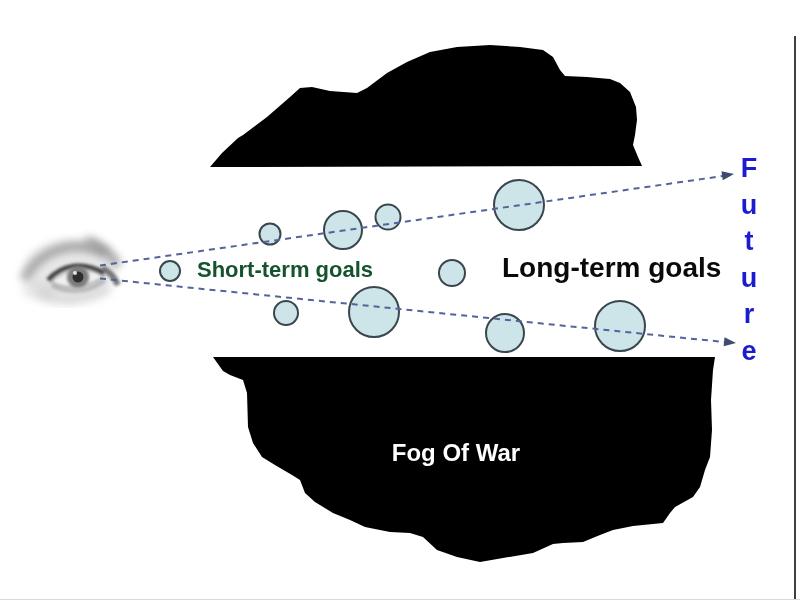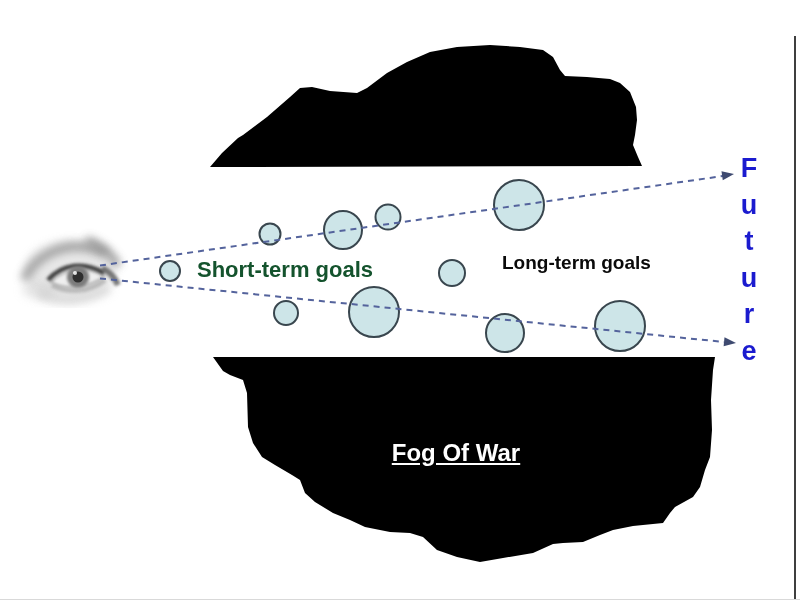--- a/index.html
+++ b/index.html
@@ -3,21 +3,21 @@
 <meta charset="utf-8">
 <style>
   html,body { margin:0; padding:0; background:#fff; }
   .slide {
     position:relative; width:800px; height:600px; background:#fff;
     overflow:hidden; font-family:"Liberation Sans", sans-serif;
   }
   .slide svg { position:absolute; left:0; top:0; }
   .label { position:absolute; font-weight:bold; white-space:nowrap; letter-spacing:0; }
   .label-short { left:197px; top:257px; font-size:22px; }
-  .label-long  { left:502px; top:252px; font-size:19px; }
+  .label-long  { left:502px; top:252px; font-size:28px; }
   .label-fog   { left:336px; top:439px; width:240px; text-align:center; font-size:24px; }
   .future-col {
     position:absolute; left:731px; top:150px; width:36px;
     display:flex; flex-direction:column; align-items:center;
   }
   .future-col span {
     display:block; height:36.5px; font-size:27px; font-weight:bold;
     line-height:36.5px; text-align:center;
   }
   .right-border { position:absolute; left:794px; top:36px; width:2px; height:564px; }
@@ -81,21 +81,21 @@
         <path d="M734,174 L722.7658418486569,180.16795676303028 L721.4802654390503,171.26024699592048 Z" fill="#3e4a70"></path>
         <line x1="100" y1="278.5" x2="724" y2="342" stroke="#54639c" stroke-width="2" stroke-dasharray="6 5"></line>
         <path d="M736,343 L723.60719915708,346.2662650332944 L724.5152771512503,337.3121936489183 Z" fill="#3e4a70"></path>
       </g>
   </svg>
 
   <div class="label label-short" style="color: #14532d;">Short-term goals</div>
 
   <div class="label label-long" style="color: rgb(10, 10, 10);">Long-term goals</div>
 
-  <div class="label label-fog" style="color: rgb(255, 255, 255); text-decoration: underline;">Fog Of War</div>
+  <div class="label label-fog" style="color: rgb(255, 255, 255);">Fog Of War</div>
 
   <div class="future-col" id="future-col">
       <span style="color: rgb(27, 27, 207);">F</span>
       <span style="color: rgb(27, 27, 207);">u</span>
       <span style="color: rgb(27, 27, 207);">t</span>
       <span style="color: rgb(27, 27, 207);">u</span>
       <span style="color: rgb(27, 27, 207);">r</span>
       <span style="color: rgb(27, 27, 207);">e</span>
     </div>
 

